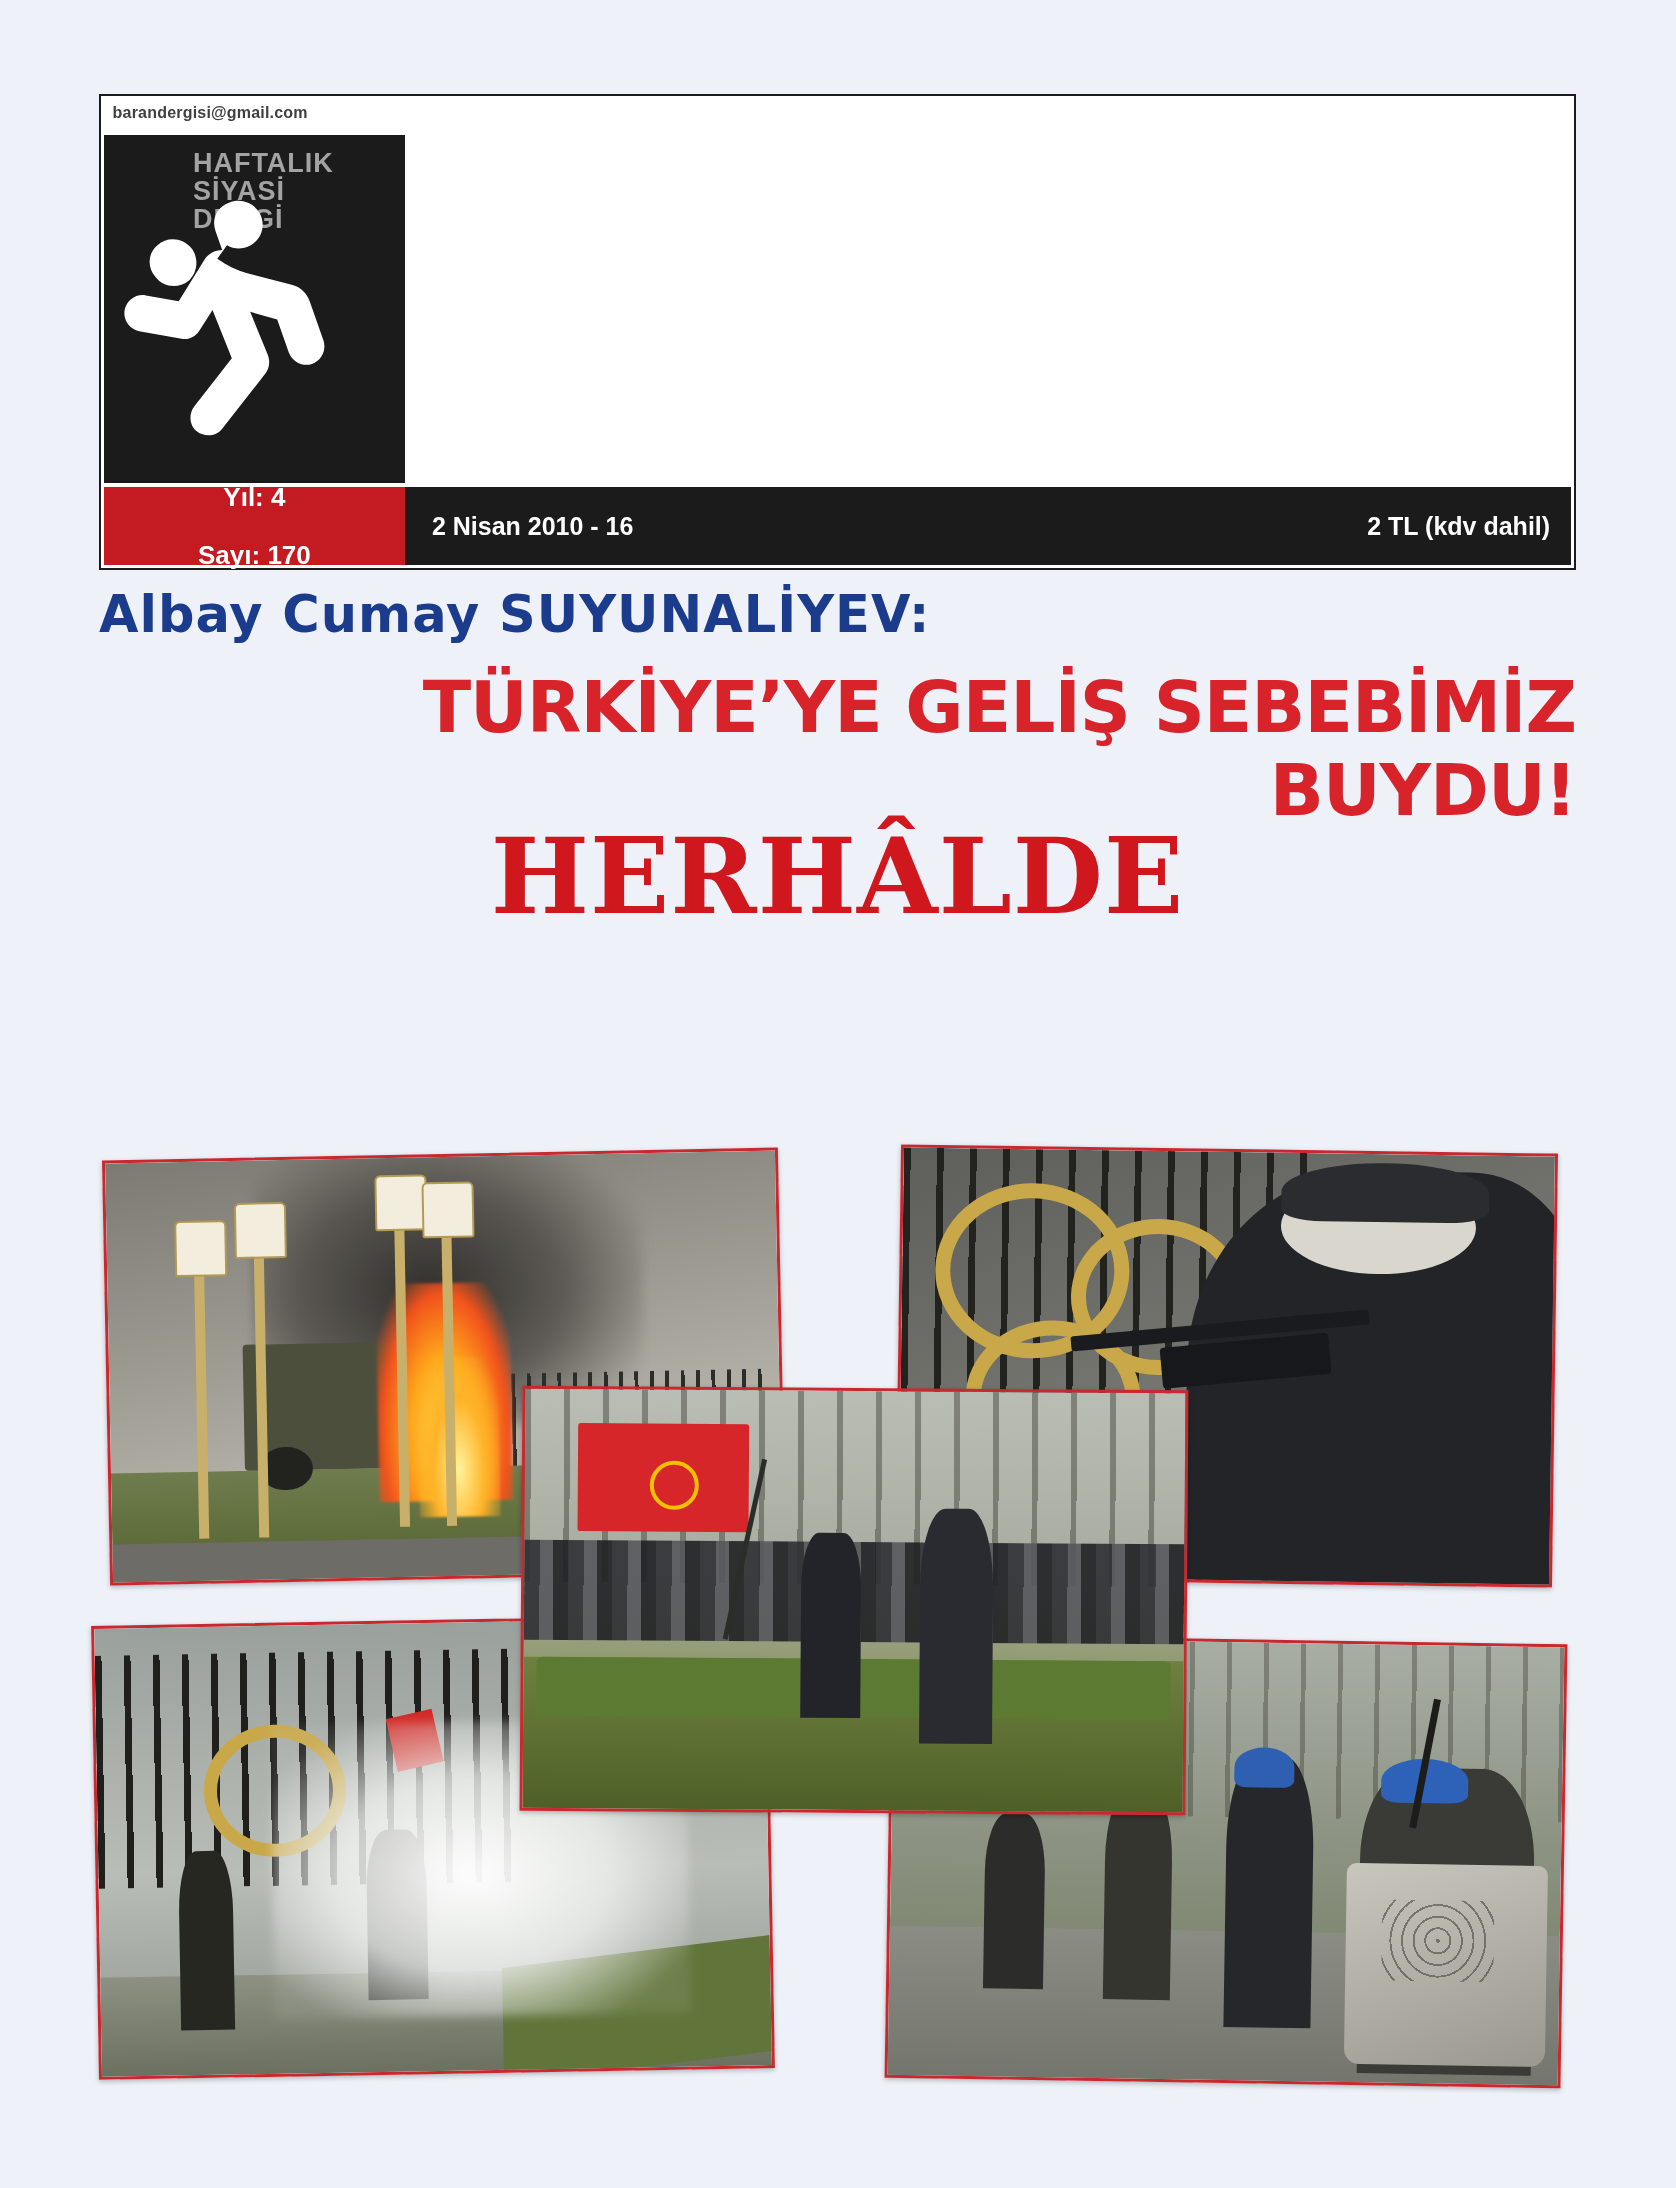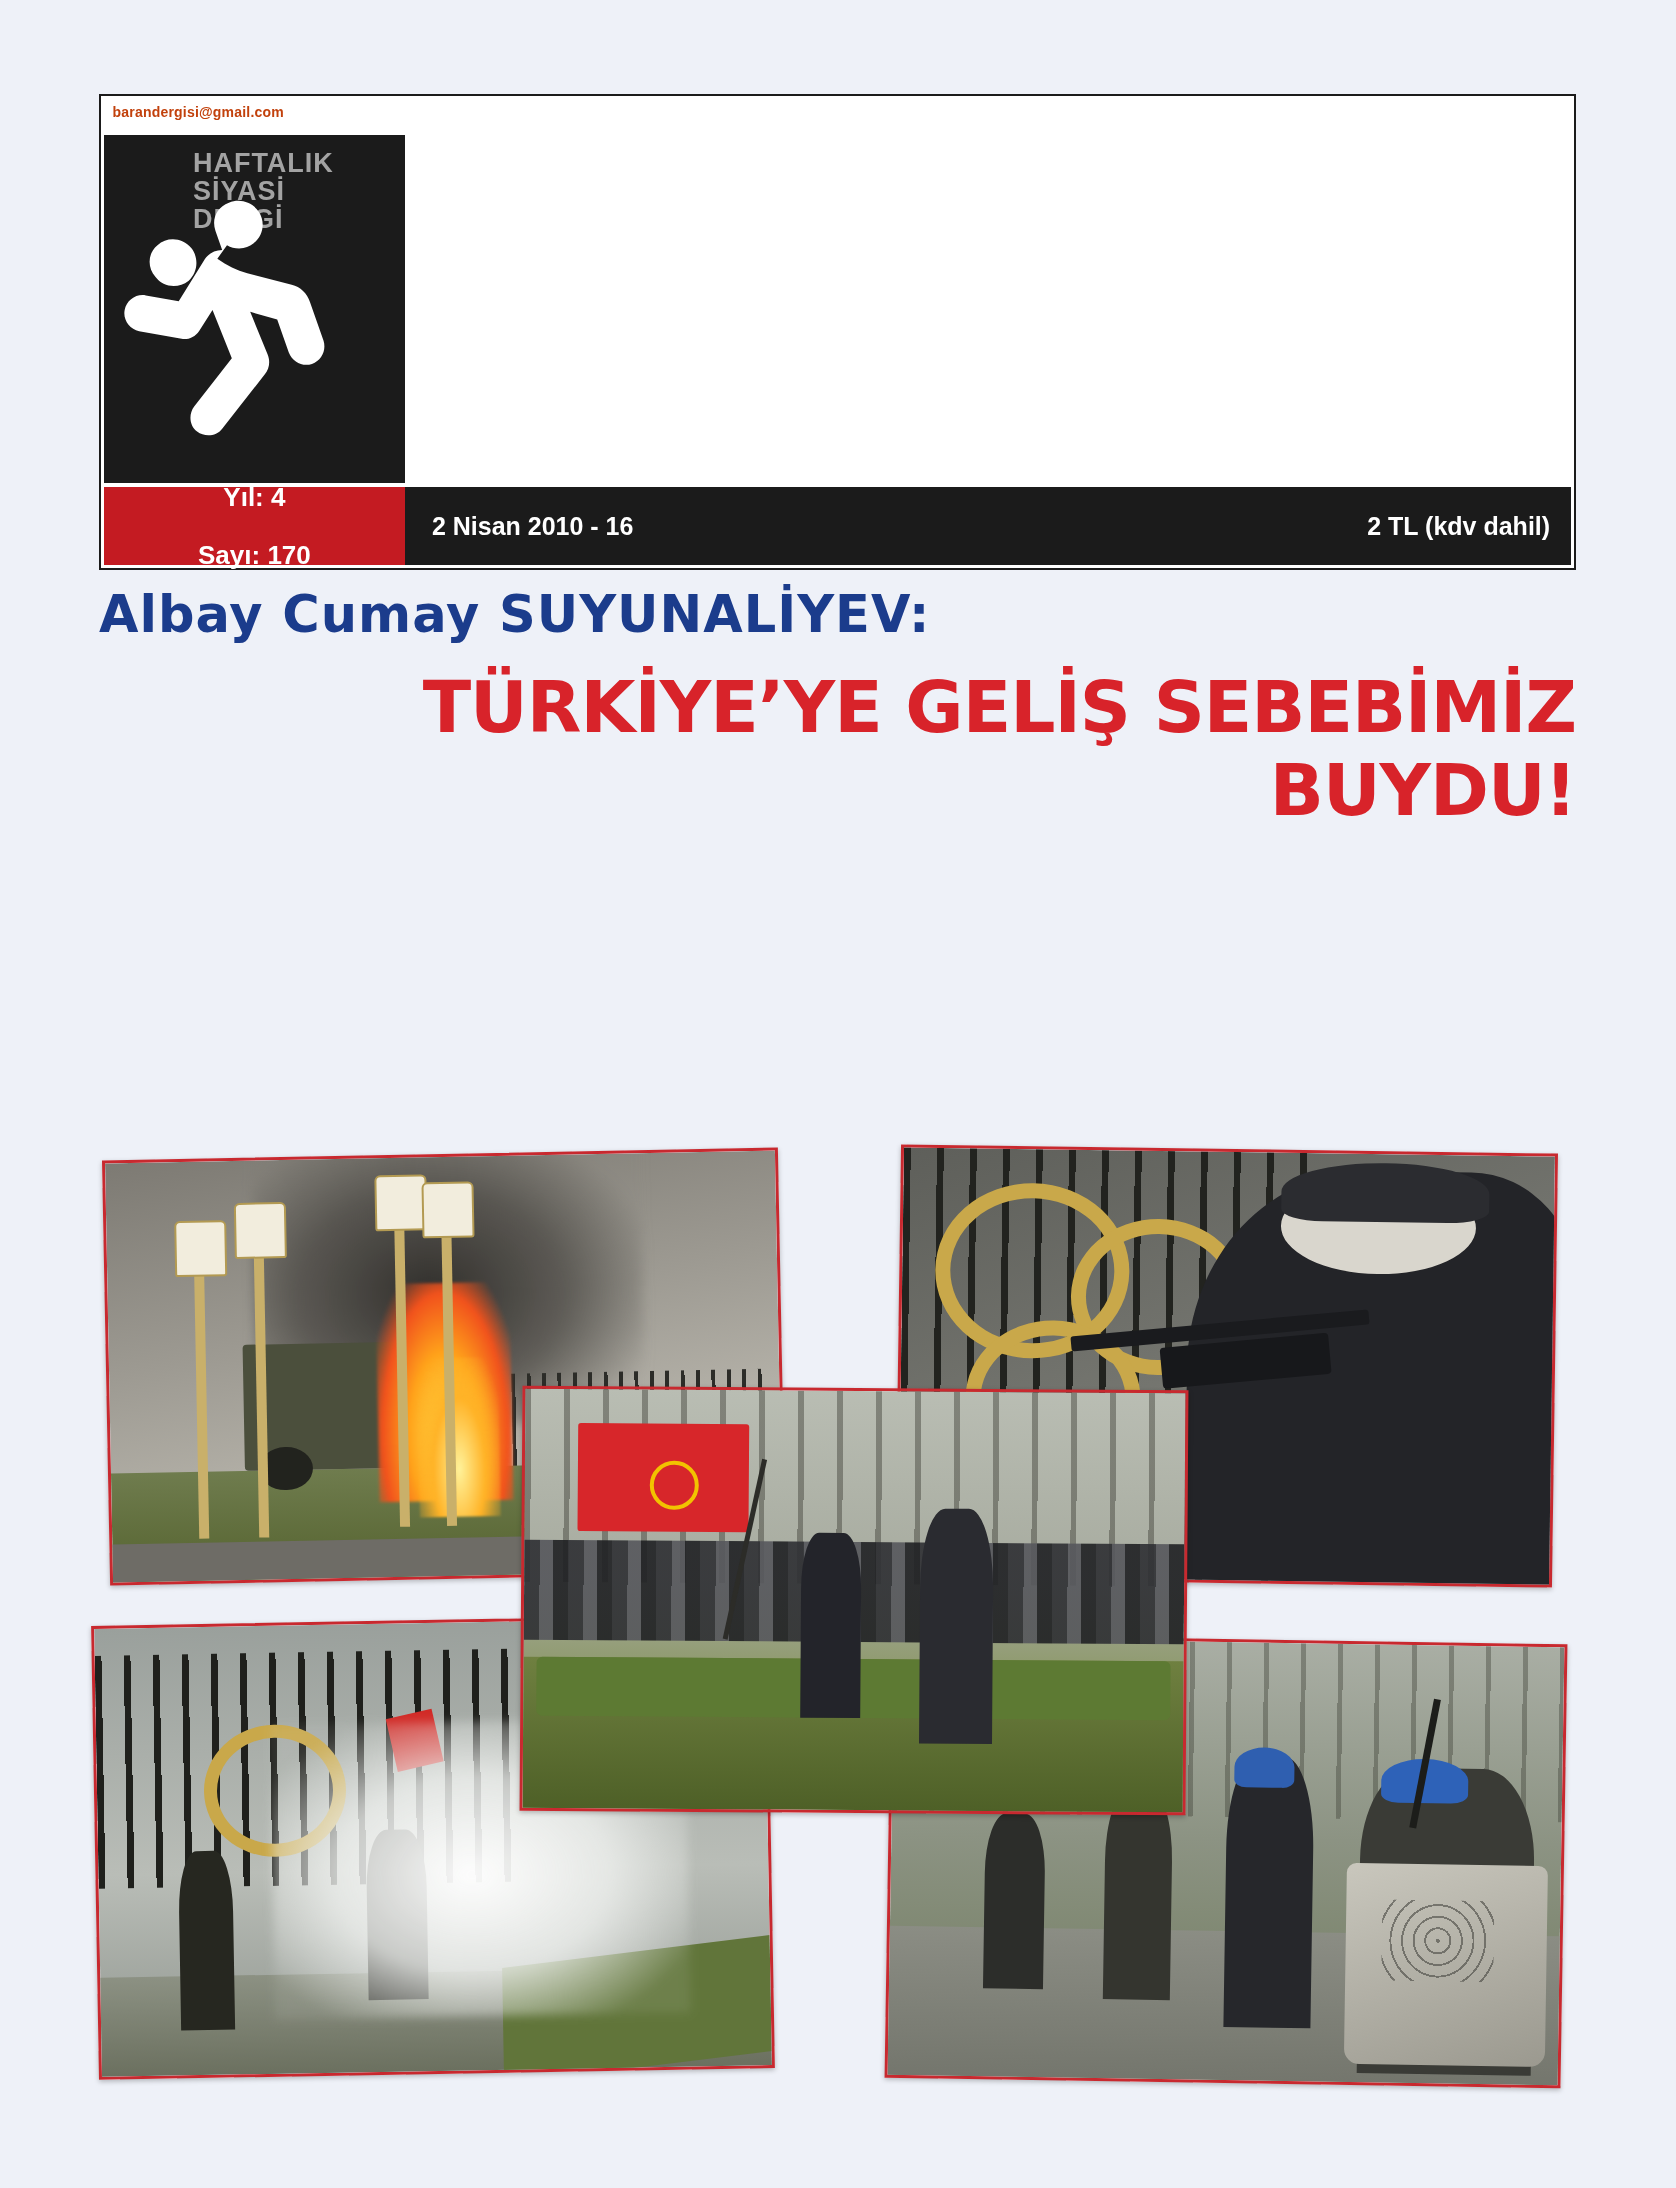--- a/index.html
+++ b/index.html
@@ -30,23 +30,23 @@
     height: 476px;
     background: #ffffff;
     border: 2.9px solid #1b1b1b;
     box-sizing: border-box;
   }
 
   .email-line {
     position: absolute;
     left: 11.6px;
     top: 7.7px;
-    font-size: 14px;
-    font-weight: bold;
-    color: #c2410c;
+    font-size: 16px;
+    font-weight: bold;
+    color: #404040;
     letter-spacing: 0.2px;
   }
 
   .logo-block {
     position: absolute;
     left: 2.9px;
     top: 39px;
     width: 301px;
     height: 348px;
     background: #1b1b1b;
@@ -309,20 +309,21 @@
     </div>
   </div>
 
   <div class="kicker">
     <span class="k1">Albay Cumay </span><span class="k2">SUYUNALİYEV:</span>
   </div>
 
   <div class="headline-1">TÜRKİYE’YE GELİŞ SEBEBİMİZ BUYDU!</div>
 
   <div class="headline-2">
+    <div>HERHÂLDE</div>
   </div>
 
   <div class="collage">
 
     <div class="photo p1">
       <div class="inner">
         <div class="sky"></div>
         <div class="smoke"></div>
         <div class="fence"></div>
         <div class="grass"></div>

